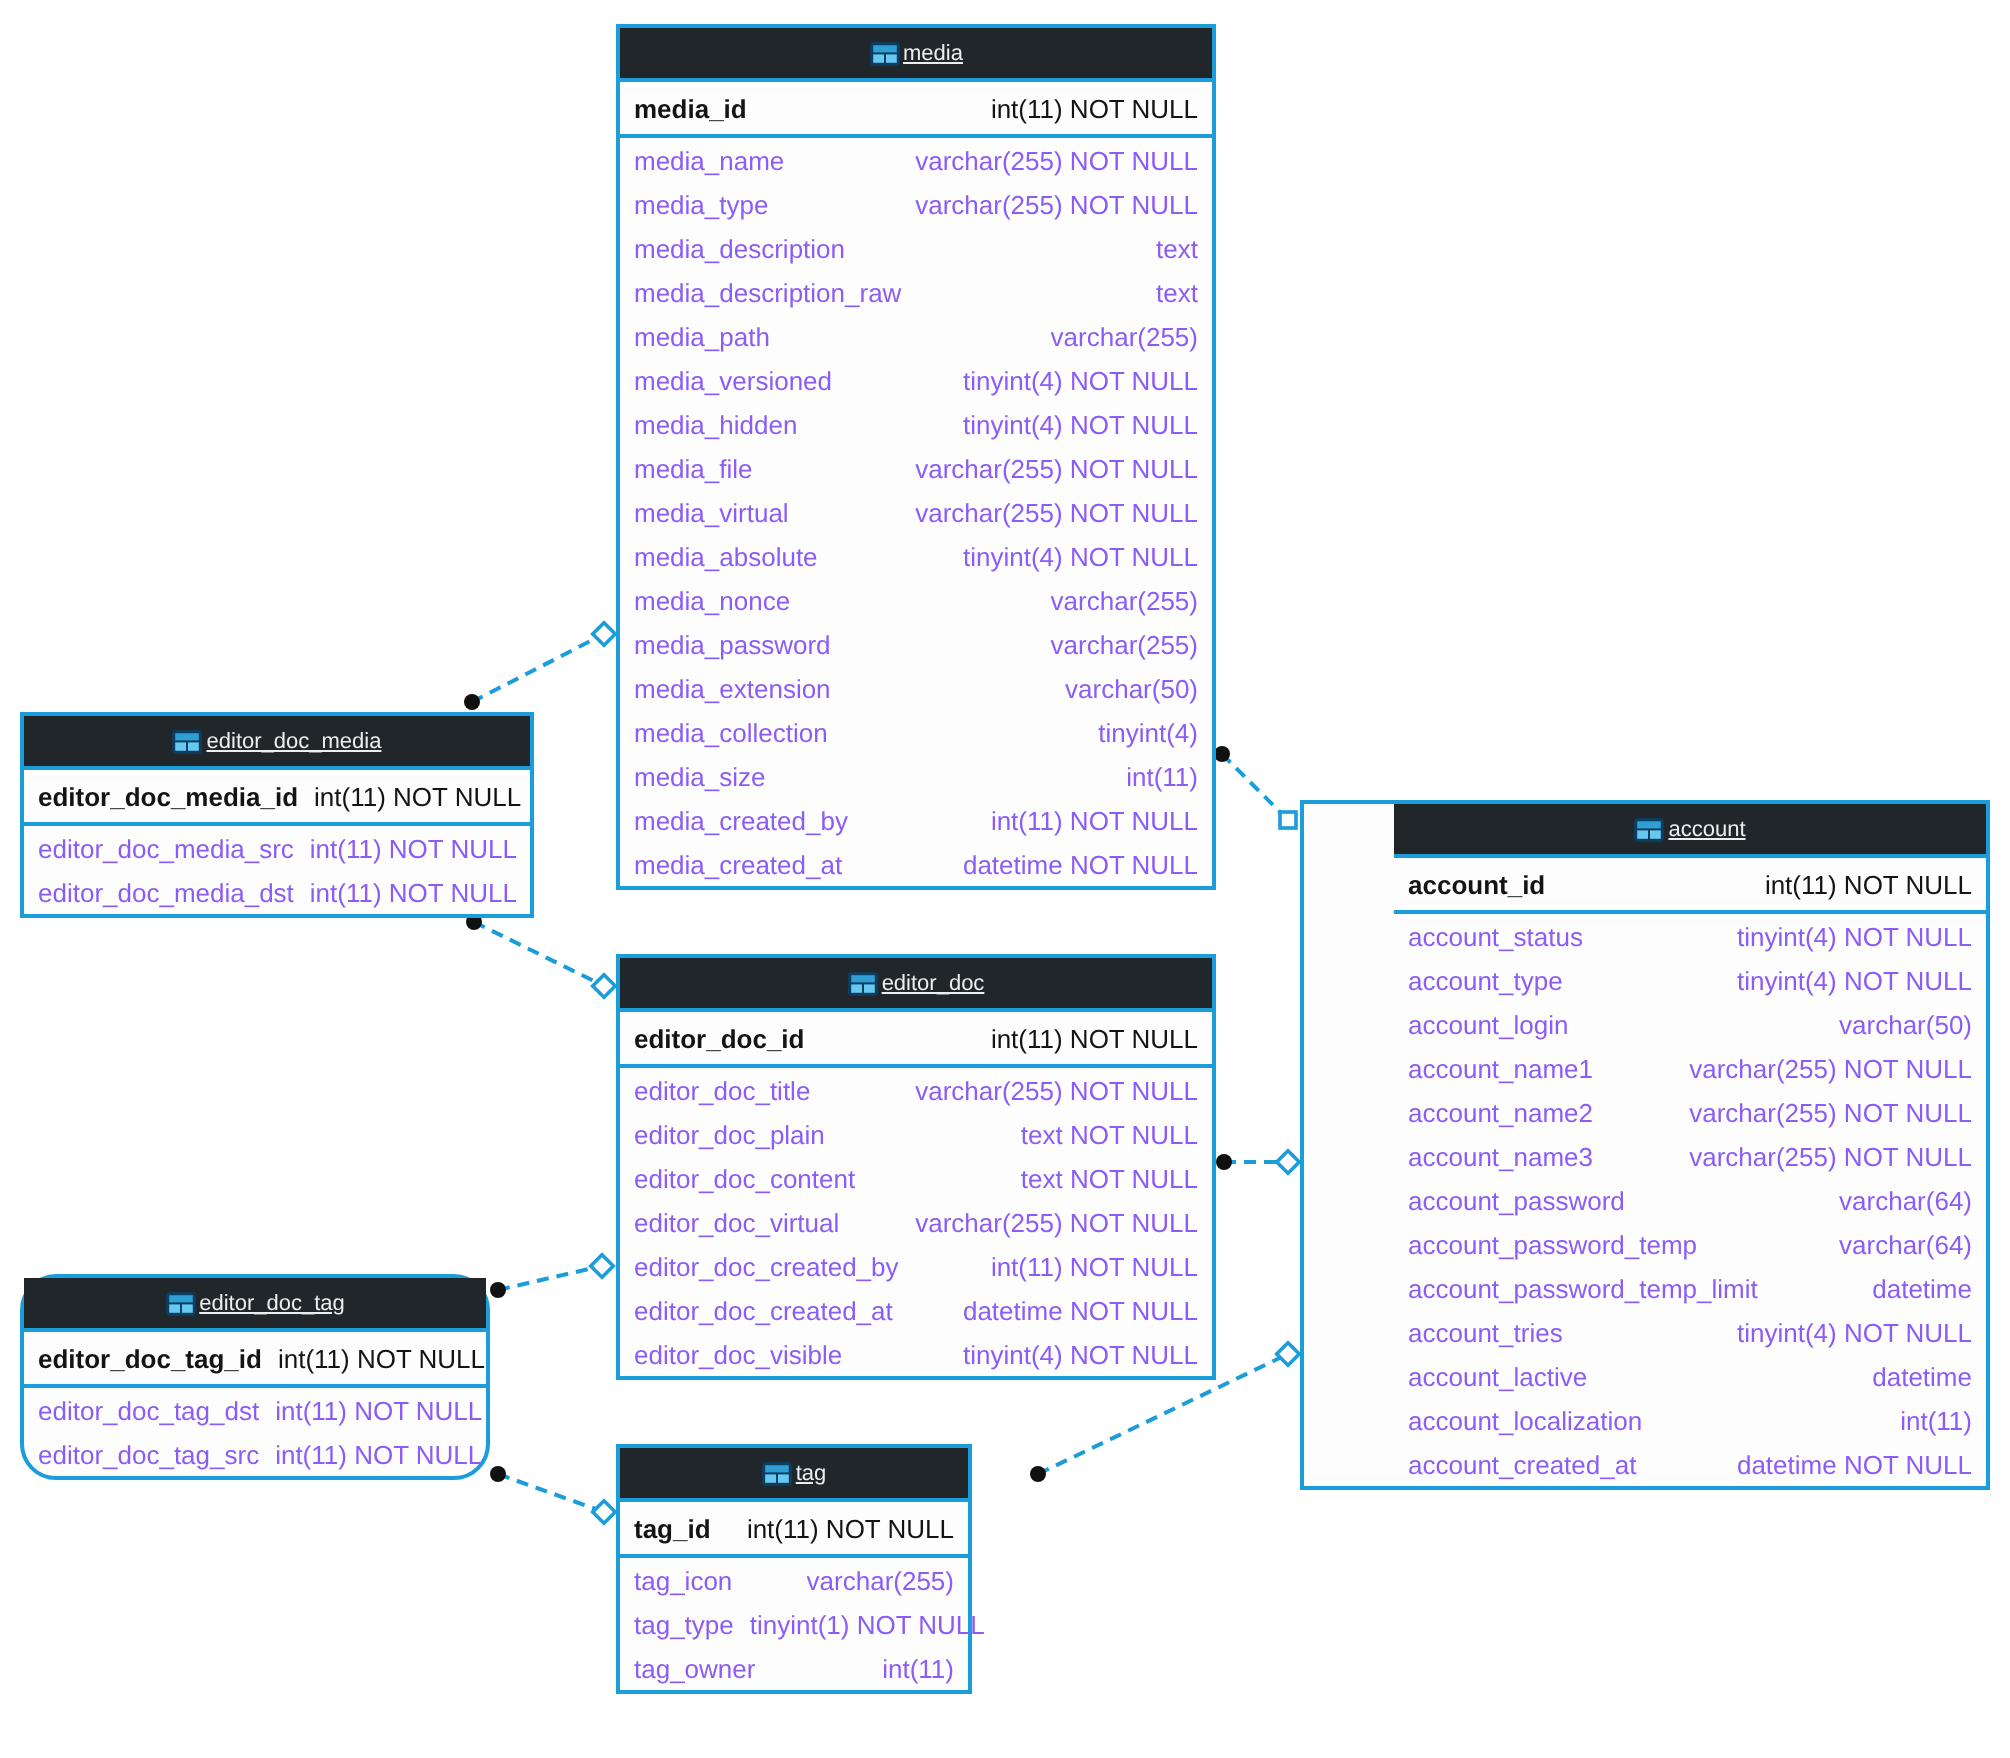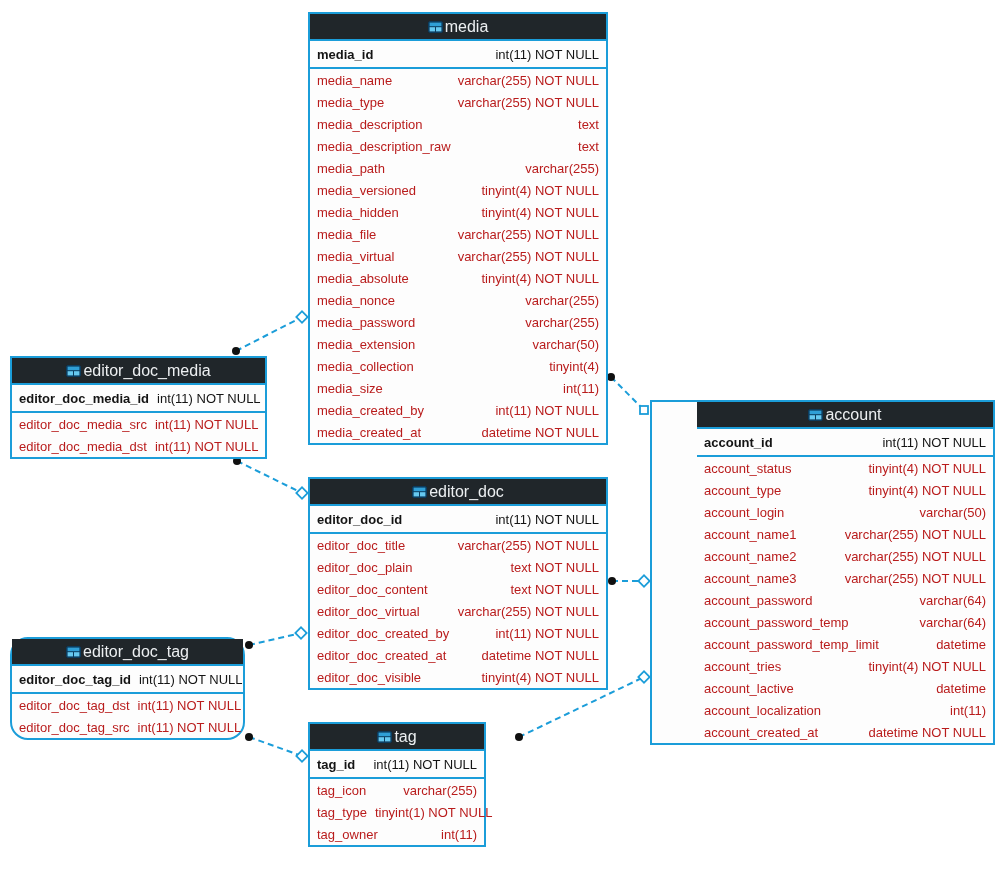--- a/index.html
+++ b/index.html
@@ -10,32 +10,32 @@
   #connections{position:absolute;left:0;top:0;width:1005px;height:879px;}
   .db-table{
     position:absolute;box-sizing:border-box;
     border:2px solid var(--accent,#1b9dd9);
     background:#fdfdfd;
   }
   .db-table-header{
     height:25px;background:var(--headerbg,#20262a);
     border-bottom:2px solid var(--accent,#1b9dd9);
     display:flex;align-items:center;justify-content:center;gap:2px;
-    color:#eceff1;font-size:16px;
+    color:#eceff1;font-size:11px;text-decoration:underline;
   }
   .tbl-icon{display:flex;align-items:center;}
   .pk-row{
     height:26px;border-bottom:2px solid var(--accent,#1b9dd9);
     display:flex;align-items:center;justify-content:space-between;
     padding:0 7px;font-size:13px;color:#141414;gap:8px;
   }
   .pk-row .col-name{font-weight:bold;}
   .col-row{
     height:22px;display:flex;align-items:center;justify-content:space-between;
-    padding:0 7px;font-size:13px;color:#b91c1c;gap:8px;
+    padding:0 7px;font-size:13px;color:#8b5cf6;gap:8px;
   }
   .col-name{white-space:nowrap;}
   .col-type{white-space:nowrap;text-align:left;}
   .conn-line{stroke:var(--accent,#1b9dd9);stroke-width:2;stroke-dasharray:6 4;fill:none;}
   .conn-end{fill:#ffffff;stroke:var(--accent,#1b9dd9);stroke-width:1.8;}
   .conn-dot{fill:#101010;stroke:none;}
 </style>
 </head>
 <body>
 

